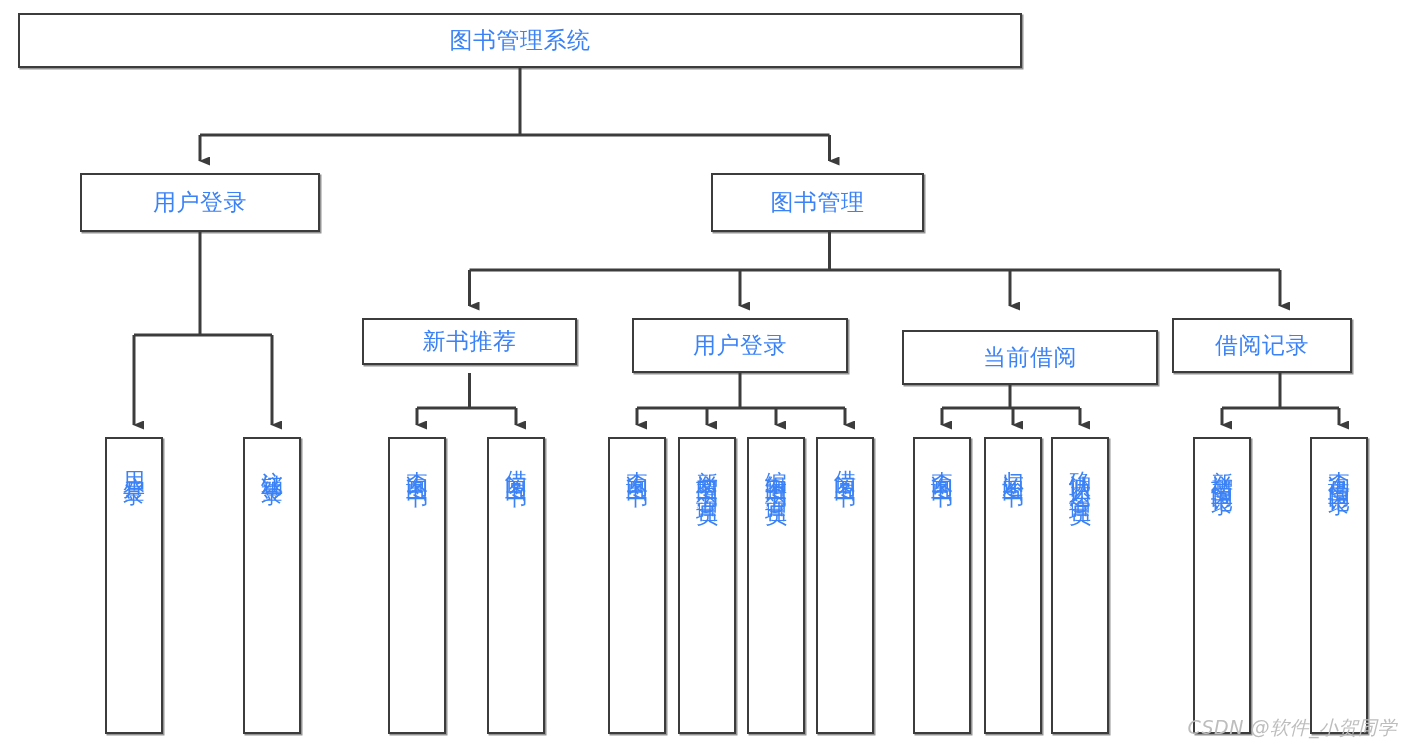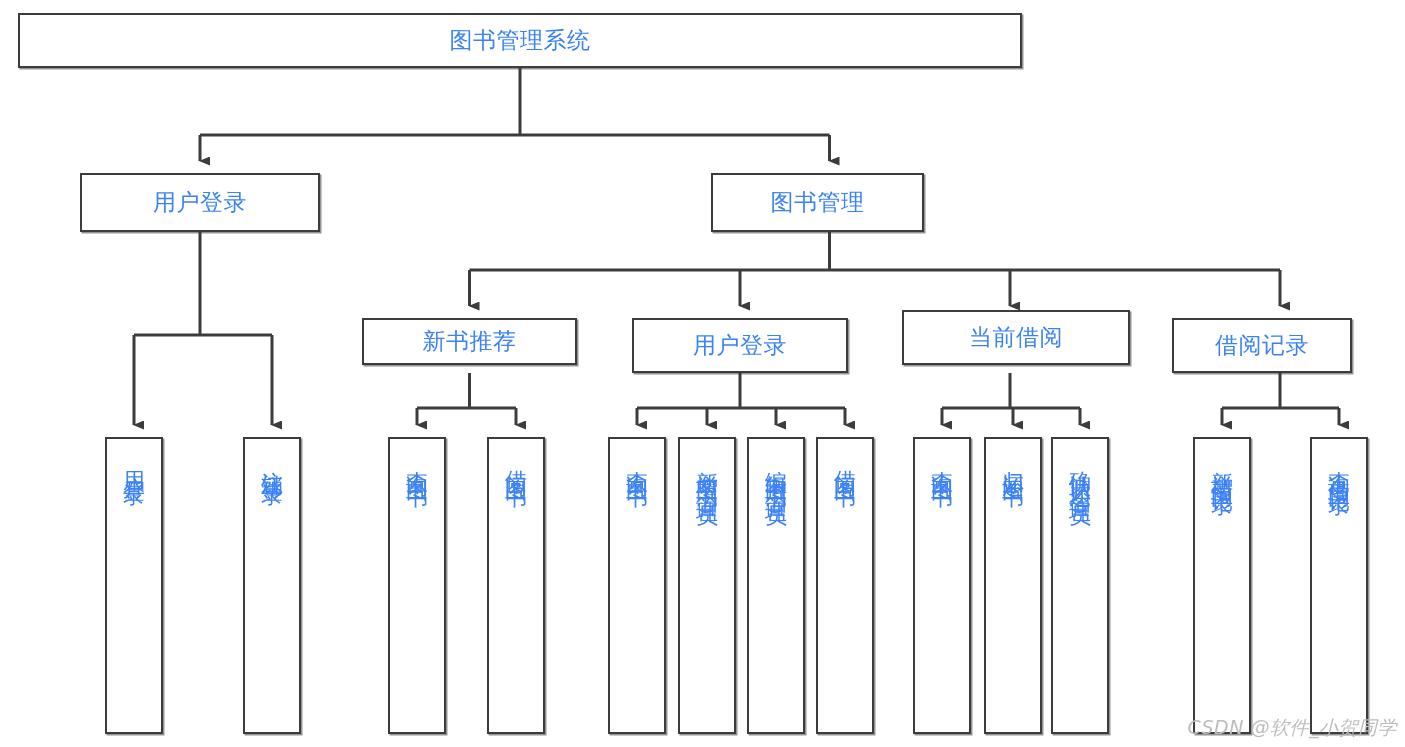--- a/index.html
+++ b/index.html
@@ -128,21 +128,21 @@
   <div class="node h" id="n-book-manage" style="left: 711px; top: 173px; width: 213px; height: 59px;">
     <span class="label">图书管理</span>
   </div>
 
   <div class="node h" id="n-new-book-recommend" style="left: 362px; top: 318px; width: 215px; height: 47px;">
     <span class="label">新书推荐</span>
   </div>
   <div class="node h" id="n-book-borrow" style="left: 632px; top: 318px; width: 216px; height: 55px;">
     <span class="label">用户登录</span>
   </div>
-  <div class="node h" id="n-current-borrow" style="left: 902px; top: 310px; width: 228px; height: 55px;">
+  <div class="node h" id="n-current-borrow" style="left: 902px; top: 330px; width: 256px; height: 55px;">
     <span class="label">当前借阅</span>
   </div>
   <div class="node h" id="n-borrow-record" style="left: 1172px; top: 318px; width: 180px; height: 55px;">
     <span class="label">借阅记录</span>
   </div>
 
   <div class="node v" id="n-leaf-user-login" style="left: 105px; top: 437px; width: 58px; height: 297px;">
     <span class="label">用户登录</span>
   </div>
   <div class="node v" id="n-leaf-logout" style="left: 243px; top: 437px; width: 58px; height: 297px;">

